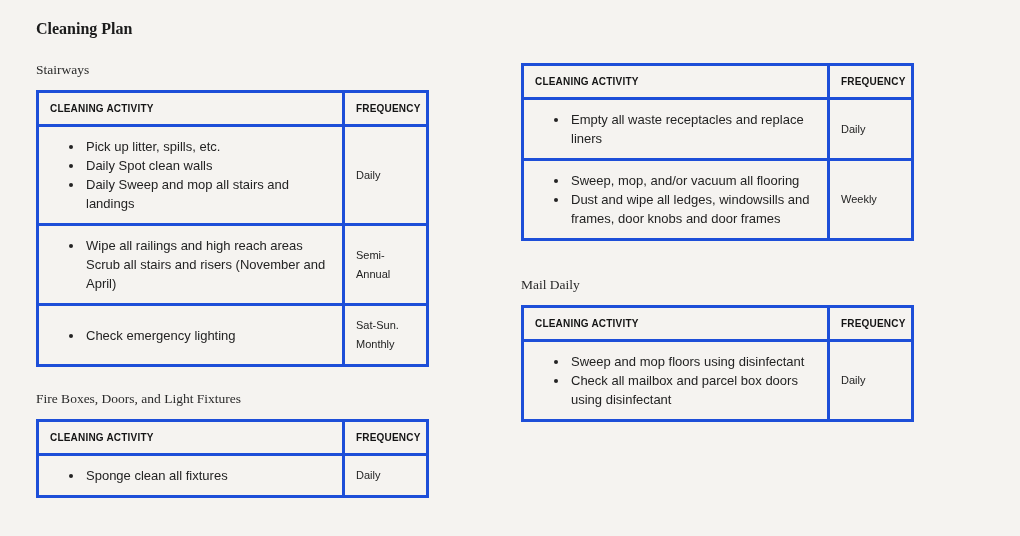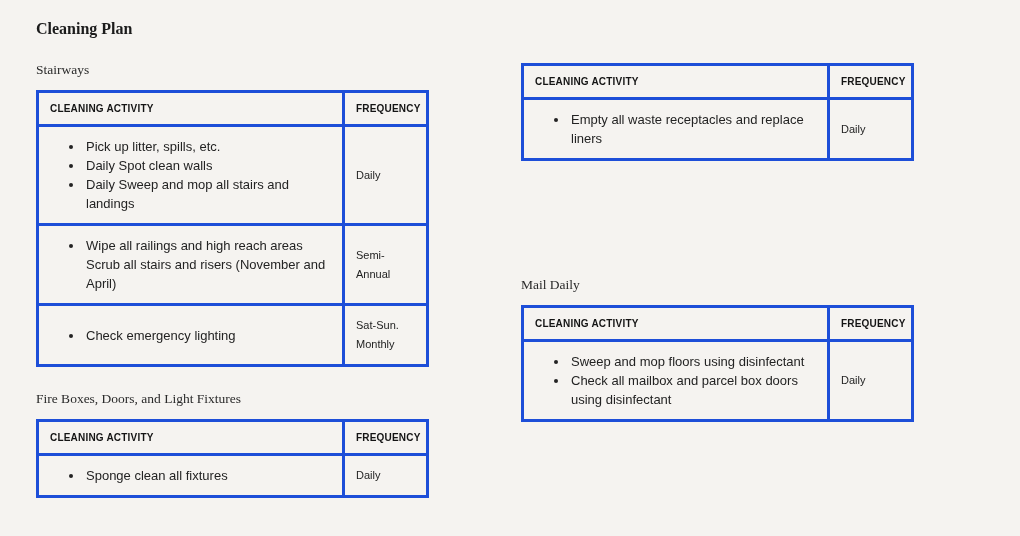--- a/index.html
+++ b/index.html
@@ -156,20 +156,29 @@
     </thead>
     <tbody>
       <tr style="height:42px;">
         <td class="activity-cell">
           <ul>
             <li>Empty all waste receptacles and replace liners</li>
           </ul>
         </td>
         <td class="frequency-cell">Daily</td>
       </tr>
+      <tr style="height:77px;">
+        <td class="activity-cell">
+          <ul>
+            <li>Sweep, mop, and/or vacuum all flooring</li>
+            <li>Dust and wipe all ledges, windowsills and frames, door knobs and door frames</li>
+          </ul>
+        </td>
+        <td class="frequency-cell">Weekly</td>
+      </tr>
     </tbody>
   </table>
 </div>
 
 <div class="section" style="left:521px; top:278px;">
   <div class="section-label">Mail Daily</div>
   <table class="plan-table">
     <colgroup>
         <col>
         <col class="col-frequency">

